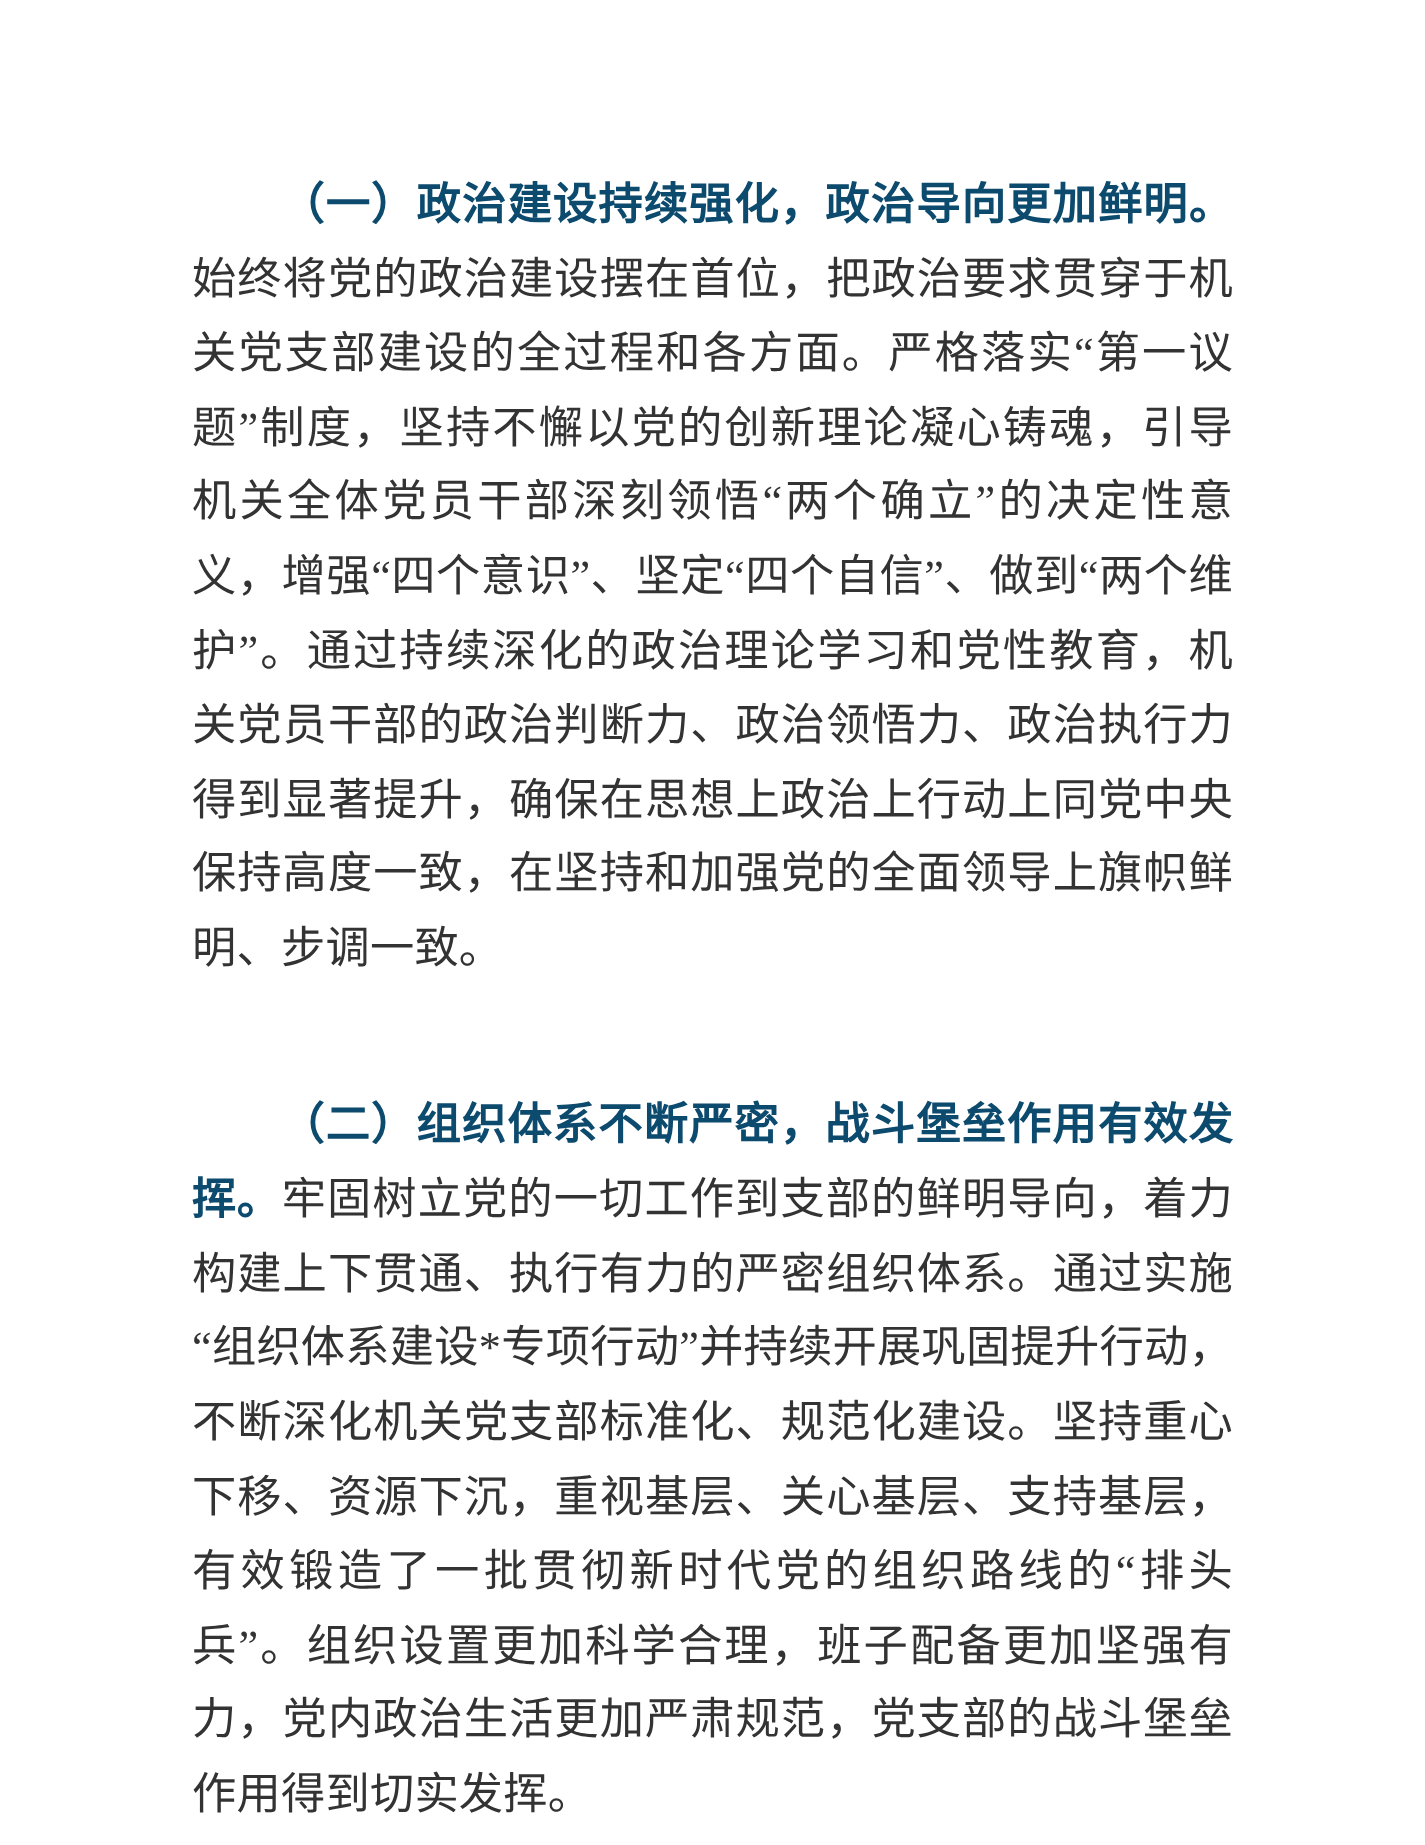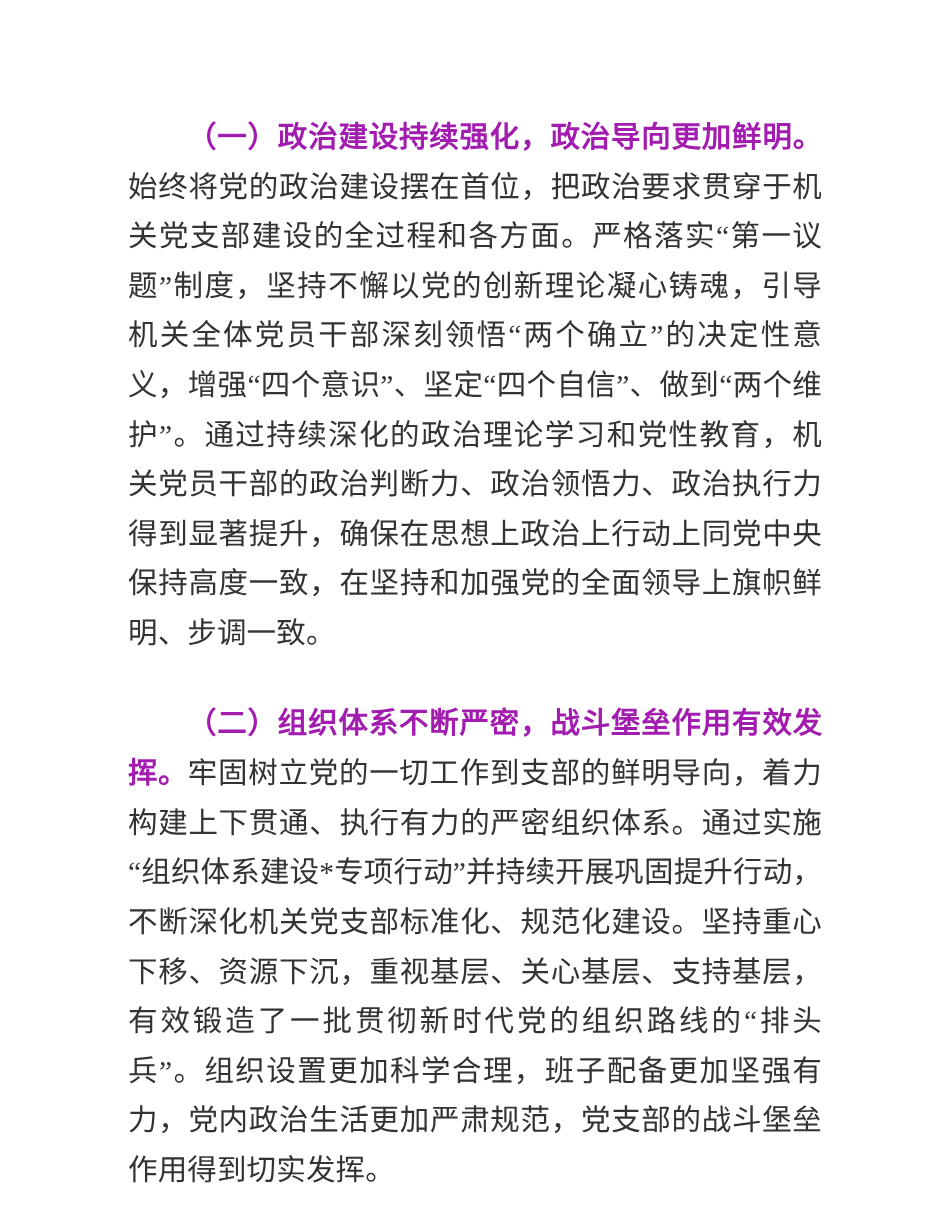--- a/index.html
+++ b/index.html
@@ -34,27 +34,27 @@
     font-family: "Liberation Serif", "DejaVu Serif", serif;
     font-size: 29.5px;
     line-height: 49.6px;
     color: #2b2b2b;
     letter-spacing: 0.15px;
     text-indent: 59px;
     word-break: break-all;
   }
 
   .para + .para {
-    margin-top: 39px;
+    margin-top: 66px;
   }
 
   .heading-run {
     font-family: "Liberation Sans", "DejaVu Sans", sans-serif;
     font-weight: 700;
-    color: #a21caf;
+    color: #0c4a6e;
     letter-spacing: -0.2px;
   }
 
   .body-run {
     font-family: "Liberation Serif", "DejaVu Serif", serif;
     font-weight: 400;
     color: #333333;
   }
 </style>
 </head>

